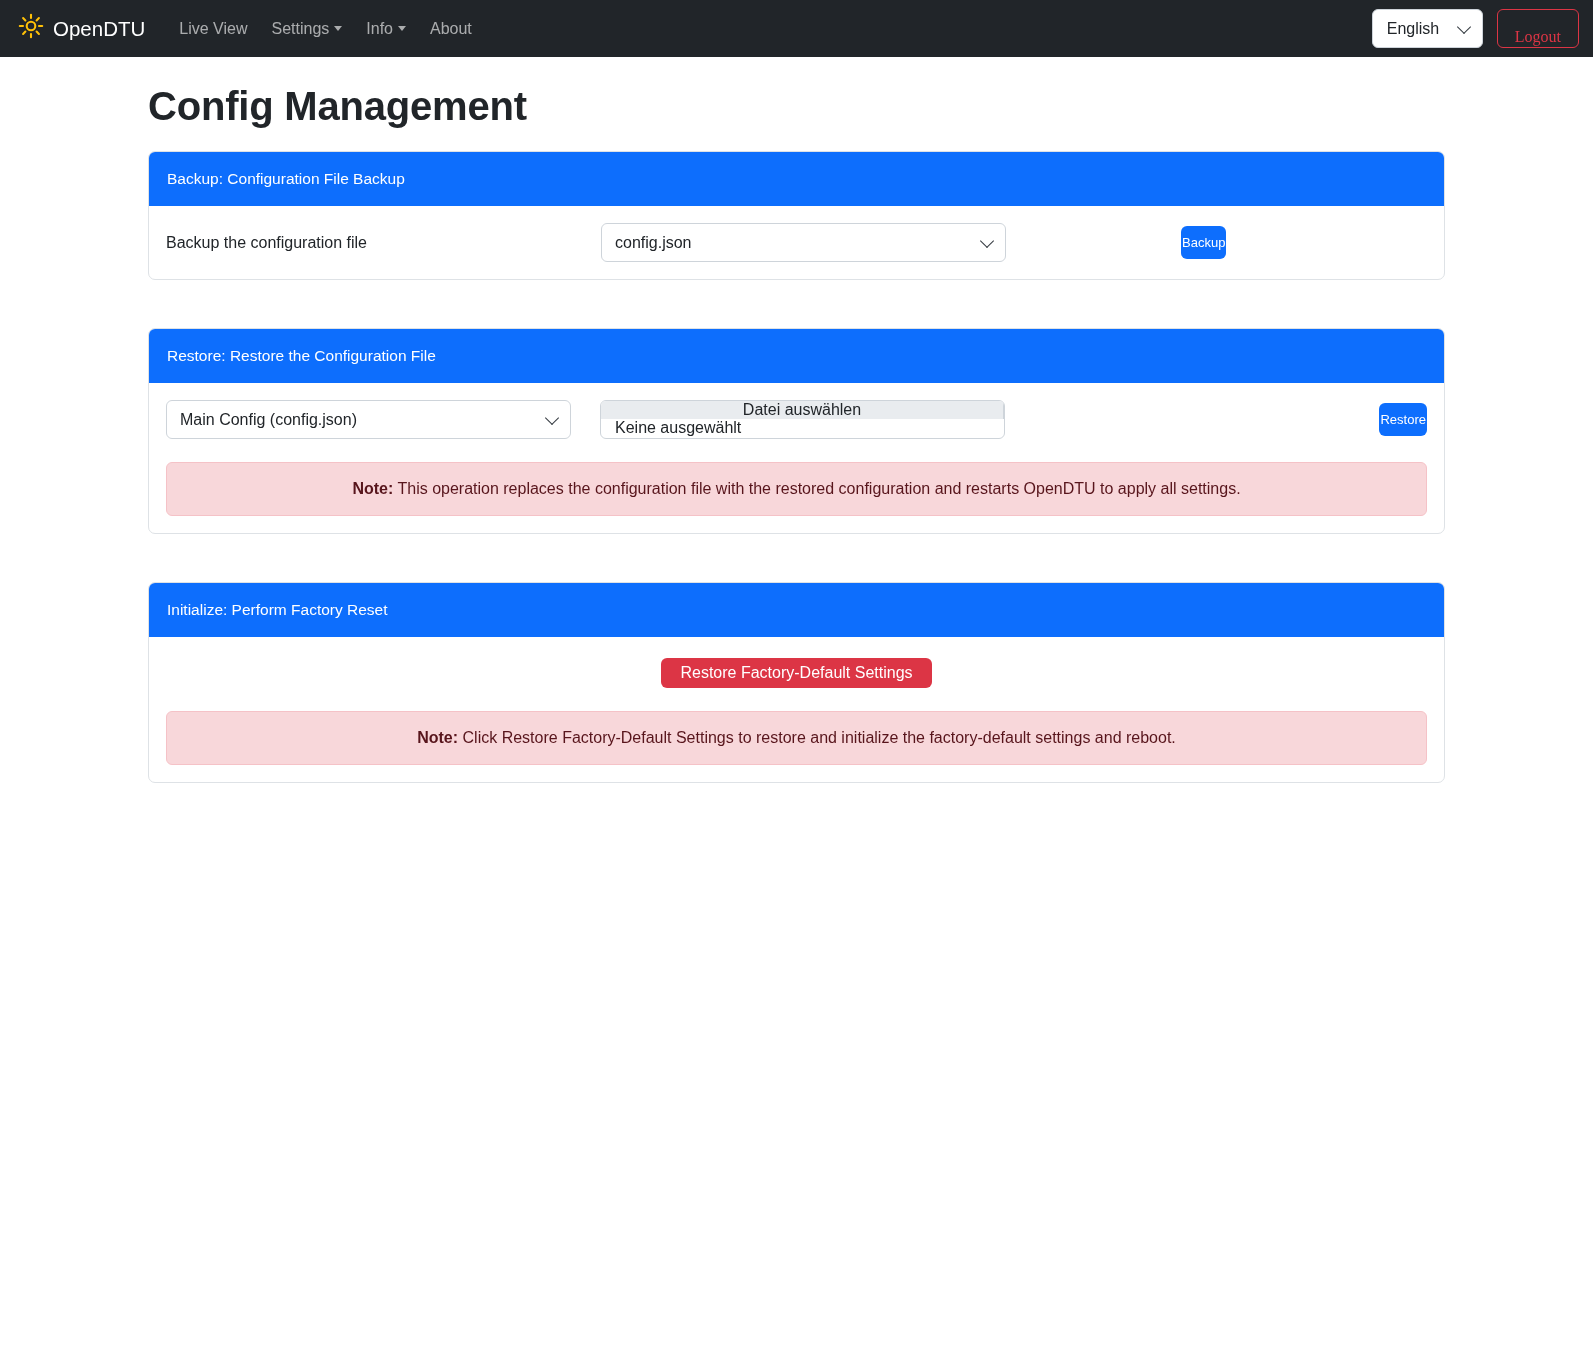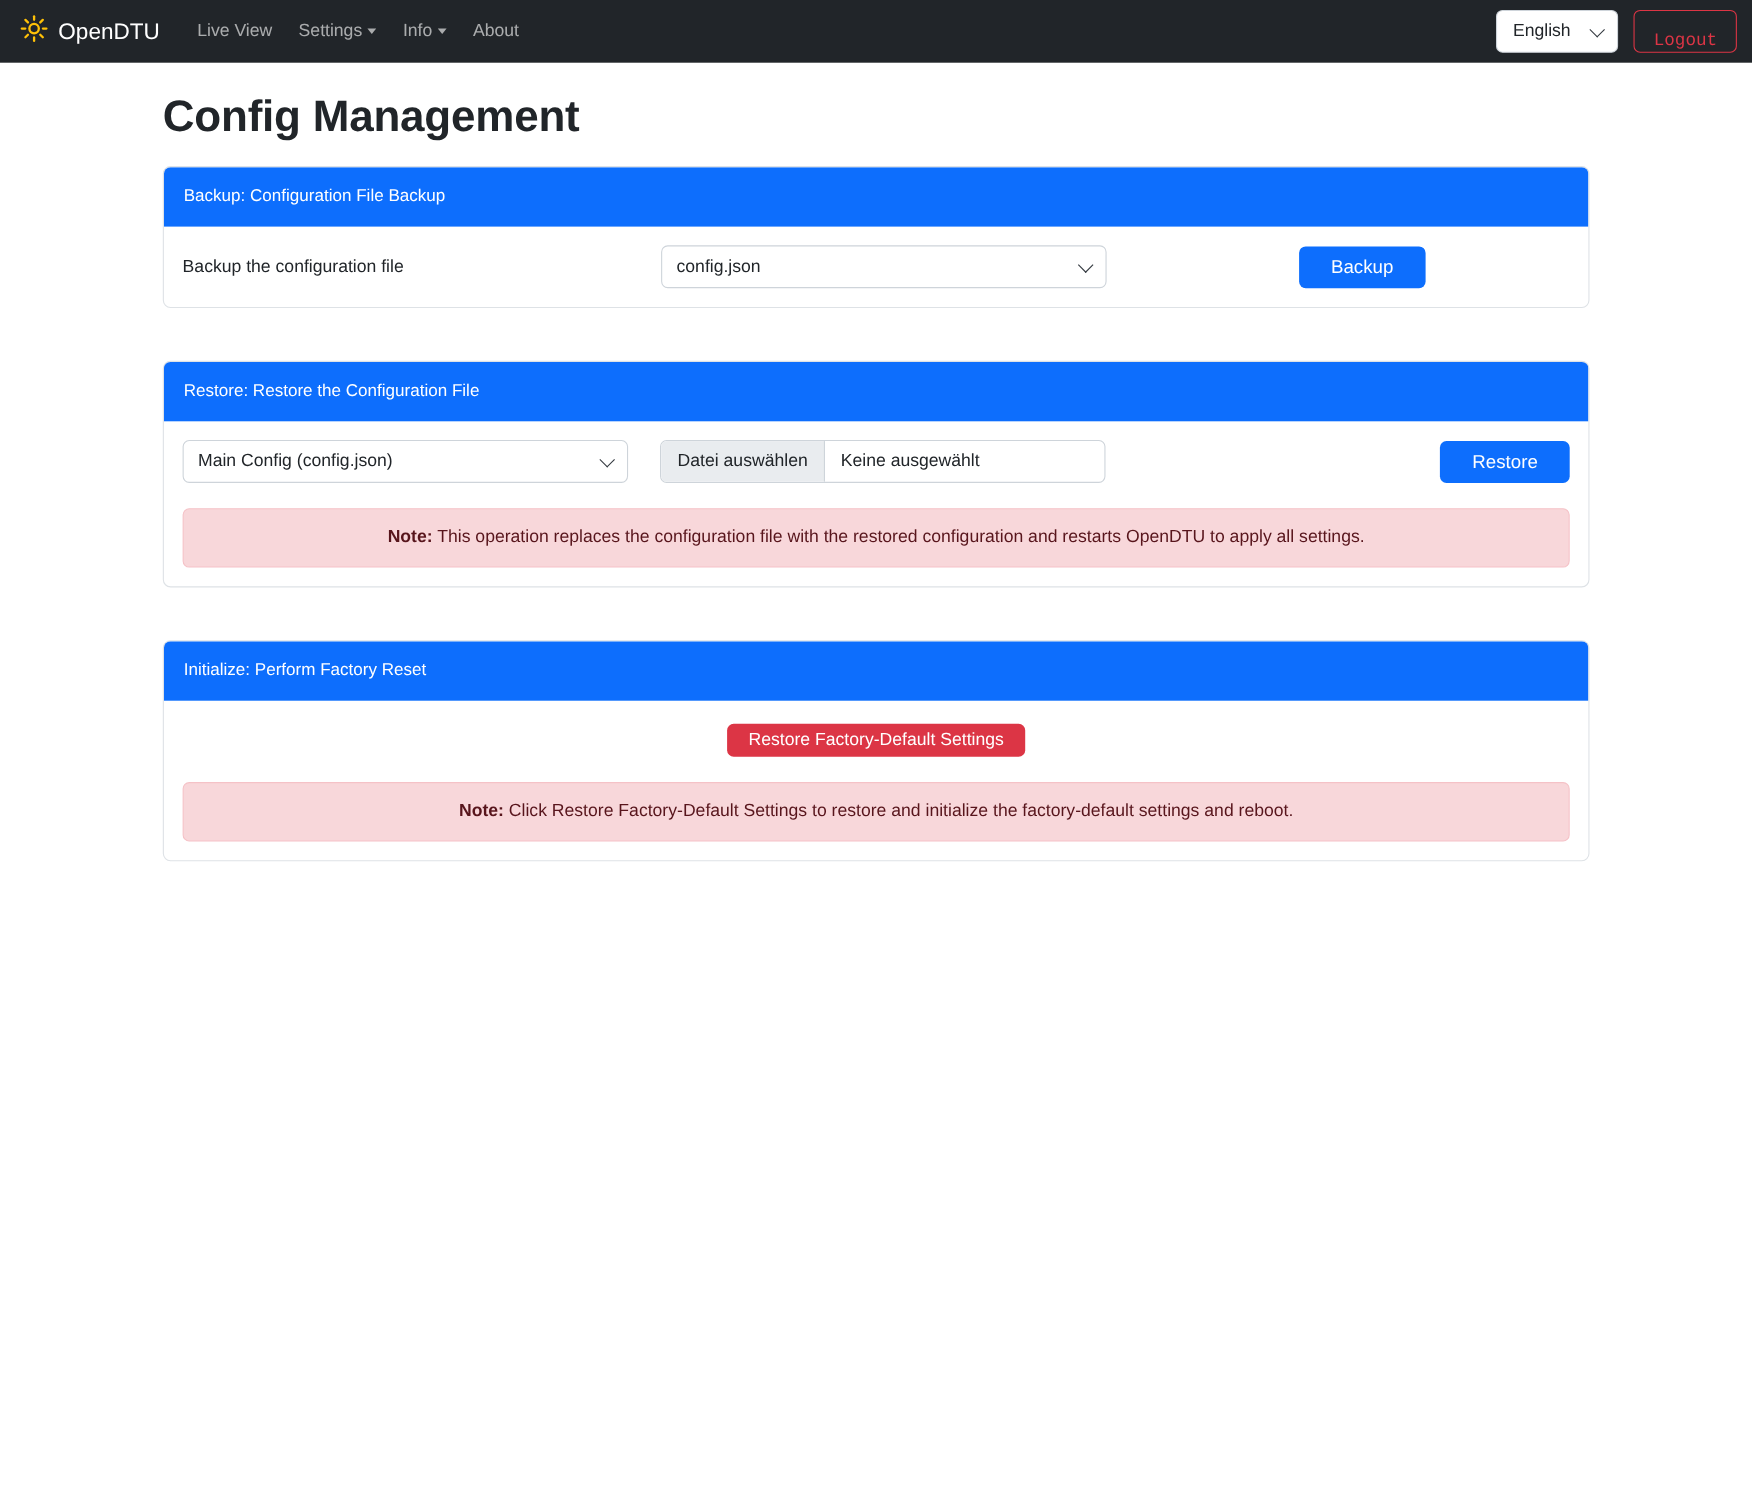--- a/index.html
+++ b/index.html
@@ -87,21 +87,21 @@
     border-bottom: 1.6px solid #343a40;
     transform: rotate(45deg);
     pointer-events: none;
   }
   .logout-btn {
     background: transparent;
     border: 1px solid #dc3545;
     color: #dc3545;
     border-radius: 6px;
     font-size: 16px;
-    font-family: Liberation Mono, monospace;
+    font-family: Liberation Serif, serif;
     padding: 18px 17px;
     height: 39px;
     cursor: pointer;
     text-align: center;
   }
 
   
   .page {
     padding: 0 148px;
   }
@@ -157,23 +157,23 @@
     border-radius: 6px;
     font-size: 16px;
     font-family: "Liberation Sans", sans-serif;
     color: #212529;
     padding: 8px 40px 8px 13px;
     height: 39px;
   }
   .btn {
     border: none;
     border-radius: 6px;
-    font-size: 17px;
-    font-family: "Liberation Sans", sans-serif;
-    padding: 9px 29px;
+    font-size: 13px;
+    font-family: "Liberation Sans", sans-serif;
+    padding: 9px 1px;
     cursor: pointer;
     color: #ffffff;
     white-space: nowrap;
   }
   .btn-primary { background: #0d6efd; }
   .btn-danger { background: #dc3545; padding: 6px 19px; font-size: 16px; }
 
   
   .row-restore {
     display: flex;
@@ -183,20 +183,21 @@
   .restore-select-wrap { width: 405px; margin-right: 17px; }
   .file-input {
     display: flex;
     align-items: stretch;
     width: 405px;
     border: 1px solid #ced4da;
     border-radius: 6px;
     overflow: hidden;
     height: 39px;
     background: #ffffff;
+    flex-direction: column;
   }
   .file-btn {
     background: #e9ecef;
     border: none;
     border-right: 1px solid #ced4da;
     font-size: 16px;
     font-family: "Liberation Sans", sans-serif;
     color: #212529;
     padding: 0 15px;
     cursor: pointer;

